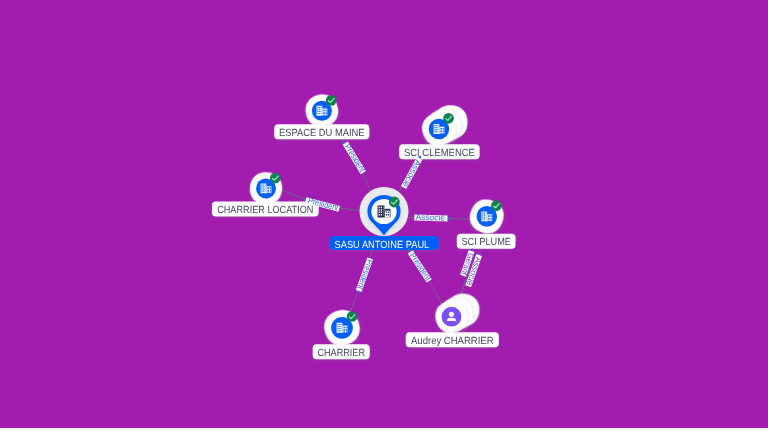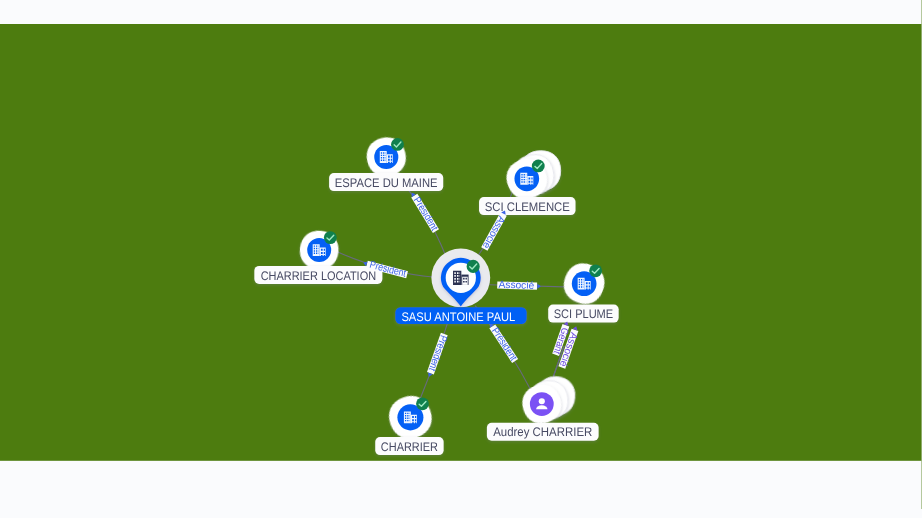--- a/index.html
+++ b/index.html
@@ -1,19 +1,19 @@
 <!DOCTYPE html>
 <html><head>
 <meta charset="utf-8">
 <style>
   html,body{margin:0;padding:0;}
   body{width:768px;height:432px;overflow:hidden;background:#fafbfd;
        font-family:"Liberation Sans",sans-serif;}
-  #stage{position:relative;width:768px;height:364px;background:#4d7c0f;
-         -webkit-font-smoothing:antialiased;text-rendering:geometricPrecision;margin-top:20px;}
+  #stage{position:relative;width:768px;height:428px;background:#a21caf;
+         -webkit-font-smoothing:antialiased;text-rendering:geometricPrecision;}
   svg.graph{position:absolute;left:0;top:0;width:768px;height:432px;display:block;}
   .edge{fill:none;stroke:#676b7d;stroke-width:.95;stroke-linecap:round;}
   .elabel{font-family:"Liberation Sans",sans-serif;font-size:8.6px;fill:#3c63e6;}
   .nlbl{font-family:"Liberation Sans",sans-serif;font-size:10.4px;fill:#474a63;}
 </style>
 </head>
 <body>
 
 <div id="stage">
 <svg class="graph" viewBox="0 0 768 432">

